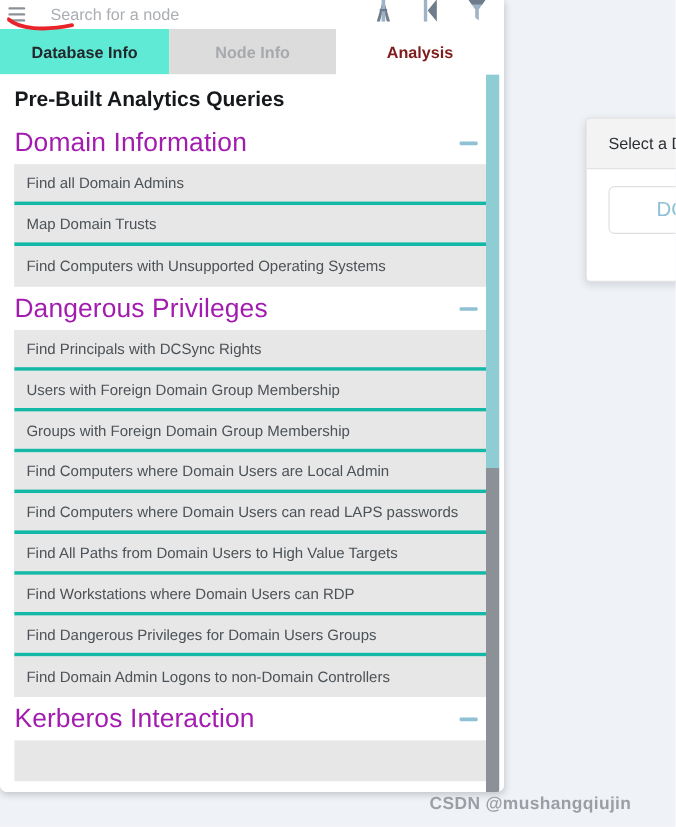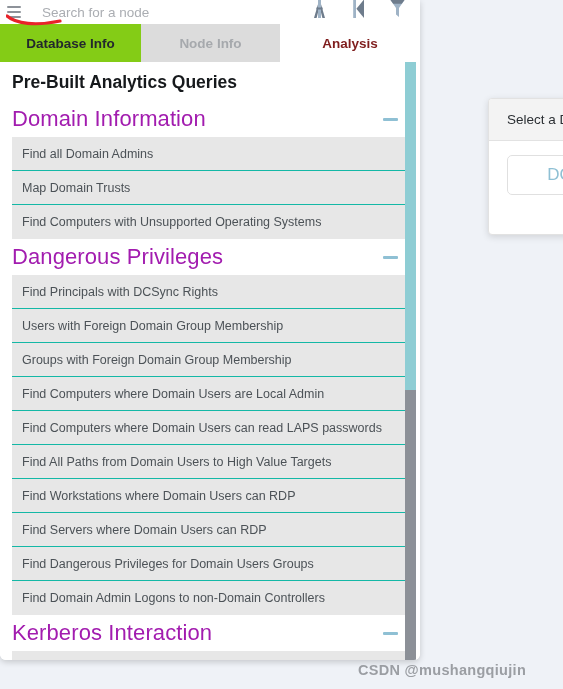--- a/index.html
+++ b/index.html
@@ -108,21 +108,21 @@
     display: flex;
     align-items: center;
     justify-content: center;
     font-size: 13.5px;
     font-weight: bold;
     cursor: pointer;
     user-select: none;
   }
   #tab-database-info {
     width: 141px;
-    background: #84cc16;
+    background: #5eead4;
     color: #23282d;
     text-align: right;
   }
   #tab-node-info {
     width: 139px;
     background: #dcdcdc;
     color: #a6a9ad;
     cursor: default;
   }
   #tab-analysis {
@@ -174,21 +174,21 @@
     background: #e7e7e7;
   }
   .query-item {
     height: 34px;
     display: flex;
     align-items: center;
     padding-left: 10px;
     font-size: 12.5px;
     color: #4c5257;
     background: #e7e7e7;
-    border-bottom: 1px solid #14b8a6;
+    border-bottom: 3px solid #14b8a6;
     cursor: pointer;
   }
   .query-item:last-child { border-bottom: none; }
 
   
   #scroll-track {
     position: absolute;
     right: 4px;
     top: 0;
     width: 11px;
@@ -338,21 +338,20 @@
       <span class="collapse-icon"></span>
     </div>
     <ul class="query-list">
       <li class="query-item">Find Principals with DCSync Rights</li>
       <li class="query-item">Users with Foreign Domain Group Membership</li>
       <li class="query-item">Groups with Foreign Domain Group Membership</li>
       <li class="query-item">Find Computers where Domain Users are Local Admin</li>
       <li class="query-item">Find Computers where Domain Users can read LAPS passwords</li>
       <li class="query-item">Find All Paths from Domain Users to High Value Targets</li>
       <li class="query-item">Find Workstations where Domain Users can RDP</li>
-      <li class="query-item">Find Servers where Domain Users can RDP</li>
       <li class="query-item">Find Dangerous Privileges for Domain Users Groups</li>
       <li class="query-item">Find Domain Admin Logons to non-Domain Controllers</li>
     </ul>
 
     <div class="section-header">
       <span class="section-title">Kerberos Interaction</span>
       <span class="collapse-icon"></span>
     </div>
     <ul class="query-list">
       <li class="query-item"></li>

